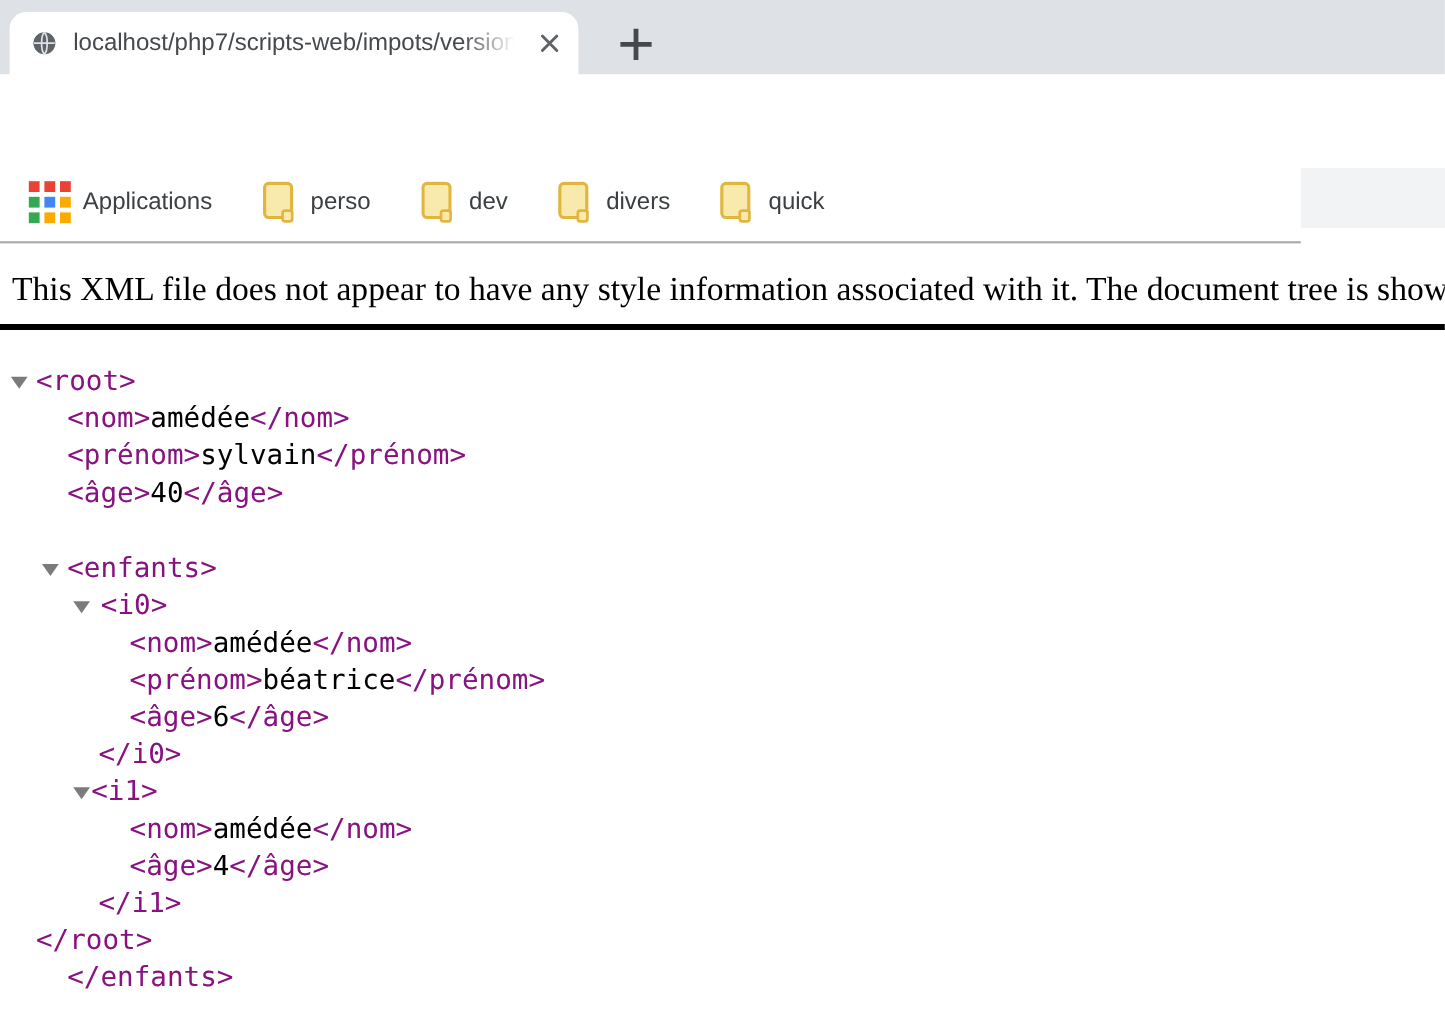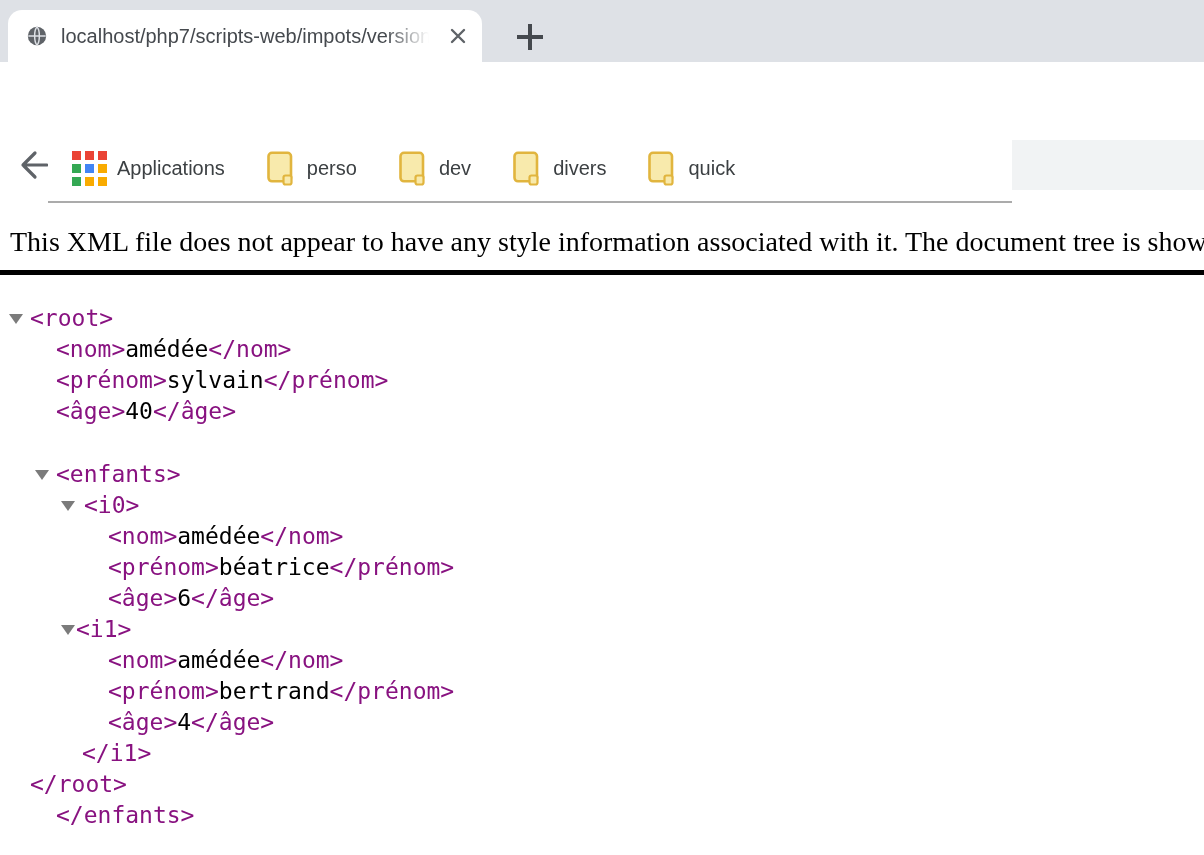--- a/index.html
+++ b/index.html
@@ -28,22 +28,22 @@
   .icon-home    { left:208px; }
   .omnibox { position:absolute; left:272px; top:78px; width:990px; height:50px;
              background:#F1F3F4; border-radius:25px; display:flex; align-items:center;
              padding-left:21px; }
   .info-icon { width:27px; height:27px; flex:0 0 auto; }
   .url { margin-left:16px; font-size:22px; letter-spacing:0.4px; white-space:nowrap; }
   .url-host { color:#202124; }
   .url-path { color:#84888D; }
 
   
-  .bookmarks { position:absolute; left:0; top:135px; width:964px; height:68px; background:#fff;
-               border-bottom:2px solid #ABABAB; display:flex; align-items:center; padding-left:24px;margin-left:48px; }
+  .bookmarks { position:absolute; left:0; top:135px; width:1084px; height:68px; background:#fff;
+               border-bottom:2px solid #ABABAB; display:flex; align-items:center; padding-left:24px; }
   .apps-btn { display:flex; align-items:center; }
   .apps-grid { display:grid; grid-template-columns:repeat(3,9px); grid-template-rows:repeat(3,9px);
                gap:4px; margin-right:10px; }
   .apps-grid i { display:block; width:9px; height:9px; }
   .bm-label { font-size:20px; color:#3C4043; }
   .bm-item { display:flex; align-items:center; margin-left:42px; cursor:pointer;justify-content:space-between; }
   .bm-item .folder { margin-right:13px; }
 
   
   .content { position:absolute; left:0; top:203px; width:1204px; height:652px; background:#fff; }
@@ -159,21 +159,21 @@
   <div class="xml-tree" id="xml-tree">
       <div class="xml-line" style="padding-left: 30px;"><span class="arrow" style="left: 9px;"></span><span class="tag">&lt;root&gt;</span></div>
       <div class="xml-line" style="padding-left: 56px;"><span class="tag">&lt;nom&gt;</span><span class="txt">amédée</span><span class="tag">&lt;/nom&gt;</span></div>
       <div class="xml-line" style="padding-left: 56px;"><span class="tag">&lt;prénom&gt;</span><span class="txt">sylvain</span><span class="tag">&lt;/prénom&gt;</span></div>
       <div class="xml-line" style="padding-left: 56px;"><span class="tag">&lt;âge&gt;</span><span class="txt">40</span><span class="tag">&lt;/âge&gt;</span></div>
       <div class="xml-line" style="padding-left: 56px; margin-top: 32px;"><span class="arrow" style="left: 35px;"></span><span class="tag">&lt;enfants&gt;</span></div>
       <div class="xml-line" style="padding-left: 84px;"><span class="arrow" style="left: 61px;"></span><span class="tag">&lt;i0&gt;</span></div>
       <div class="xml-line" style="padding-left: 108px;"><span class="tag">&lt;nom&gt;</span><span class="txt">amédée</span><span class="tag">&lt;/nom&gt;</span></div>
       <div class="xml-line" style="padding-left: 108px;"><span class="tag">&lt;prénom&gt;</span><span class="txt">béatrice</span><span class="tag">&lt;/prénom&gt;</span></div>
       <div class="xml-line" style="padding-left: 108px;"><span class="tag">&lt;âge&gt;</span><span class="txt">6</span><span class="tag">&lt;/âge&gt;</span></div>
+      <div class="xml-line" style="padding-left: 82px;"><span class="tag">&lt;/i0&gt;</span></div>
       <div class="xml-line" style="padding-left: 76px;"><span class="arrow" style="left: 61px;"></span><span class="tag">&lt;i1&gt;</span></div>
       <div class="xml-line" style="padding-left: 108px;"><span class="tag">&lt;nom&gt;</span><span class="txt">amédée</span><span class="tag">&lt;/nom&gt;</span></div>
-      <div class="xml-line" style="padding-left: 108px;"><span class="tag">&lt;prénom&gt;</span><span class="txt">bertrand</span><span class="tag">&lt;/prénom&gt;</span></div>
       <div class="xml-line" style="padding-left: 108px;"><span class="tag">&lt;âge&gt;</span><span class="txt">4</span><span class="tag">&lt;/âge&gt;</span></div>
       <div class="xml-line" style="padding-left: 82px;"><span class="tag">&lt;/i1&gt;</span></div>
       <div class="xml-line" style="padding-left: 30px;"><span class="tag">&lt;/root&gt;</span></div>
       <div class="xml-line" style="padding-left: 56px;"><span class="tag">&lt;/enfants&gt;</span></div>
     </div>
 </div>
 
 </body></html>

